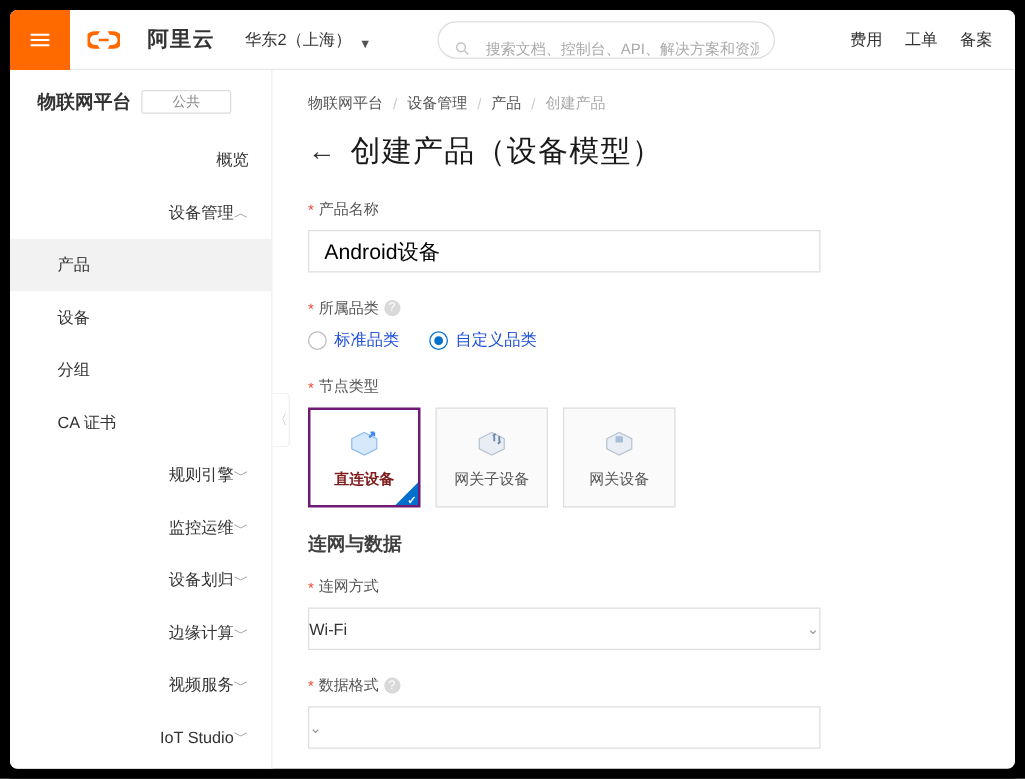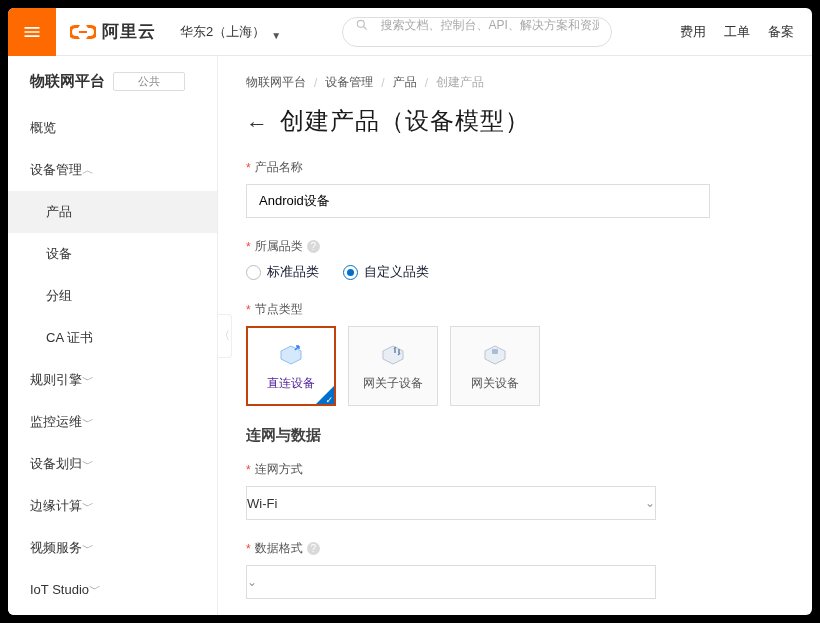--- a/index.html
+++ b/index.html
@@ -6,39 +6,39 @@
   body { font-family: -apple-system, "PingFang SC", "Microsoft YaHei", sans-serif; font-size: 13px; color: #333; background: #000; }
   .frame { width: 820px; height: 623px; margin: 0 auto; background: #000; padding: 8px; border-radius: 10px; }
   .app { width: 100%; height: 100%; background: #fff; border-radius: 6px; overflow: hidden; display: flex; flex-direction: column; }
 
   
   .topbar { height: 48px; display: flex; align-items: center; border-bottom: 1px solid #e8e8e8; }
   .hamburger { width: 48px; height: 48px; background: #ff6a00; display: flex; align-items: center; justify-content: center; cursor: pointer; }
   .hamburger svg { width: 20px; height: 20px; }
   .brand { display: flex; align-items: center; padding: 0 14px; gap: 6px; }
   .brand-logo { display: flex; align-items: center; }
-  .brand-text { font-size: 17px; font-weight: 600; color: #333; letter-spacing: 1px; }
+  .brand-text { font-size: 17px; font-weight: 600; color: #333; letter-spacing: 1px; margin-left: 16px; }
   .region { display: flex; align-items: flex-end; gap: 6px; padding: 0 10px; cursor: pointer; font-size: 13px; color: #333; }
   .region .caret { font-size: 10px; color: #555; }
   .search-wrap { flex: 1; display: flex; justify-content: center; padding: 0 10px; }
-  .search { width: 270px; height: 30px; border: 1px solid #ddd; border-radius: 15px; display: flex; align-items: flex-start; padding: 0 12px; gap: 12px; color: #999; }
+  .search { width: 270px; height: 30px; border: 1px solid #ddd; border-radius: 15px; display: flex; align-items: flex-end; padding: 0 12px; gap: 12px; color: #999; }
   .search svg { width: 14px; height: 14px; opacity: .6; }
   .search input { border: none; outline: none; flex: 1; font-size: 12px; color: #333; background: transparent; }
   .search input::placeholder { color: #aaa; }
   .top-links { display: flex; gap: 18px; padding: 0 18px; font-size: 13px; color: #333; }
   .top-links span { cursor: pointer; }
 
   
   .body { flex: 1; display: flex; overflow: hidden; position: relative; }
 
   
   .sidebar { width: 210px; border-right: 1px solid #eee; background: #fff; overflow-y: auto; font-size: 13px; }
   .sb-header { display: flex; align-items: center; gap: 8px; padding: 16px 18px 16px 22px; font-size: 15px; font-weight: 600; color: #333; }
   .sb-badge { font-size: 11px; color: #888; border: 1px solid #ddd; padding: 1px 24px; border-radius: 2px; font-weight: normal; }
-  .sb-item { display: flex; align-items: center; justify-content: flex-start; padding: 12px 18px 12px 22px; color: #333; cursor: pointer; }
+  .sb-item { display: flex; align-items: center; justify-content: flex-end; padding: 12px 18px 12px 22px; color: #333; cursor: pointer; }
   .sb-item .chev { font-size: 12px; color: #999; }
   .sb-sub { padding: 12px 18px 12px 38px; color: #333; cursor: pointer; }
   .sb-sub.active { background: #f2f2f2; font-weight: 500; }
 
   
   .collapse-tab { position: absolute; left: 210px; top: 50%; transform: translateY(-50%); width: 14px; height: 44px; border: 1px solid #eee; border-left: none; border-radius: 0 4px 4px 0; background: #fff; display: flex; align-items: center; justify-content: center; color: #bbb; font-size: 11px; cursor: pointer; }
 
   
   .main { flex: 1; overflow-y: auto; padding: 18px 28px 20px 28px; }
   .crumbs { font-size: 12px; color: #888; display: flex; gap: 8px; align-items: center; margin-bottom: 14px; }
@@ -48,32 +48,32 @@
 
   .page-title { display: flex; align-items: center; gap: 12px; margin-bottom: 22px; }
   .page-title .back { font-size: 22px; cursor: pointer; color: #333; }
   .page-title h1 { font-size: 24px; font-weight: 500; color: #1a1a1a; letter-spacing: 1px; }
 
   .form-row { margin-bottom: 20px; }
   .form-label { font-size: 12px; color: #555; margin-bottom: 8px; display: flex; align-items: center; gap: 4px; }
   .required { color: #e84b3b; }
   .help-ic { width: 13px; height: 13px; border-radius: 50%; background: #d9d9d9; color: #fff; font-size: 10px; display: inline-flex; align-items: center; justify-content: center; cursor: help; }
 
-  .text-input { width: 464px; height: 34px; border: 1px solid #ddd; padding: 0 12px; font-size: 13px; outline: none; }
+  .text-input { width: 410px; height: 34px; border: 1px solid #ddd; padding: 0 12px; font-size: 17px; outline: none; }
 
   .radio-row { display: flex; gap: 24px; align-items: center; }
-  .radio { display: flex; align-items: center; gap: 6px; cursor: pointer; font-size: 13px; color: #0f172a; }
+  .radio { display: flex; align-items: center; gap: 6px; cursor: pointer; font-size: 13px; color: #1d4ed8; }
   .radio .dot { width: 15px; height: 15px; border: 1px solid #bbb; border-radius: 50%; display: inline-flex; align-items: center; justify-content: center; }
   .radio.checked .dot { border-color: #0070cc; }
   .radio.checked .dot::after { content: ""; width: 7px; height: 7px; background: #0070cc; border-radius: 50%; }
 
   .node-cards { display: flex; gap: 12px; }
   .node-card { width: 90px; height: 80px; border: 1px solid #ddd; display: flex; flex-direction: column; align-items: center; justify-content: center; gap: 6px; position: relative; cursor: pointer; font-size: 12px; color: #555; background: #fafafa; }
   .node-card .ic { width: 28px; height: 28px; display: flex; align-items: center; justify-content: center; }
-  .node-card.selected { border: 2px solid #c2410c; color: #4c1d95; background: #fff; }
+  .node-card.selected { border: 2px solid #701a75; color: #7f1d1d; background: #fff; font-weight: bold; }
   .node-card.selected::after { content: ""; position: absolute; right: 0; bottom: 0; border: 9px solid transparent; border-right-color: #0070cc; border-bottom-color: #0070cc; }
   .node-card.selected::before { content: "✓"; position: absolute; right: 1px; bottom: -1px; color: #fff; font-size: 9px; z-index: 1; }
 
   .section-title { font-size: 15px; font-weight: 600; color: #404040; margin: 18px 0 16px 0; }
 
   .select { width: 410px; height: 34px; border: 1px solid #ddd; padding: 0 0; font-size: 13px; display: flex; align-items: center; justify-content: space-between; cursor: pointer; background: #fff; }
   .select .sv { color: #333; }
   .select .sc { color: #999; font-size: 12px; }
 </style>
 </head>

